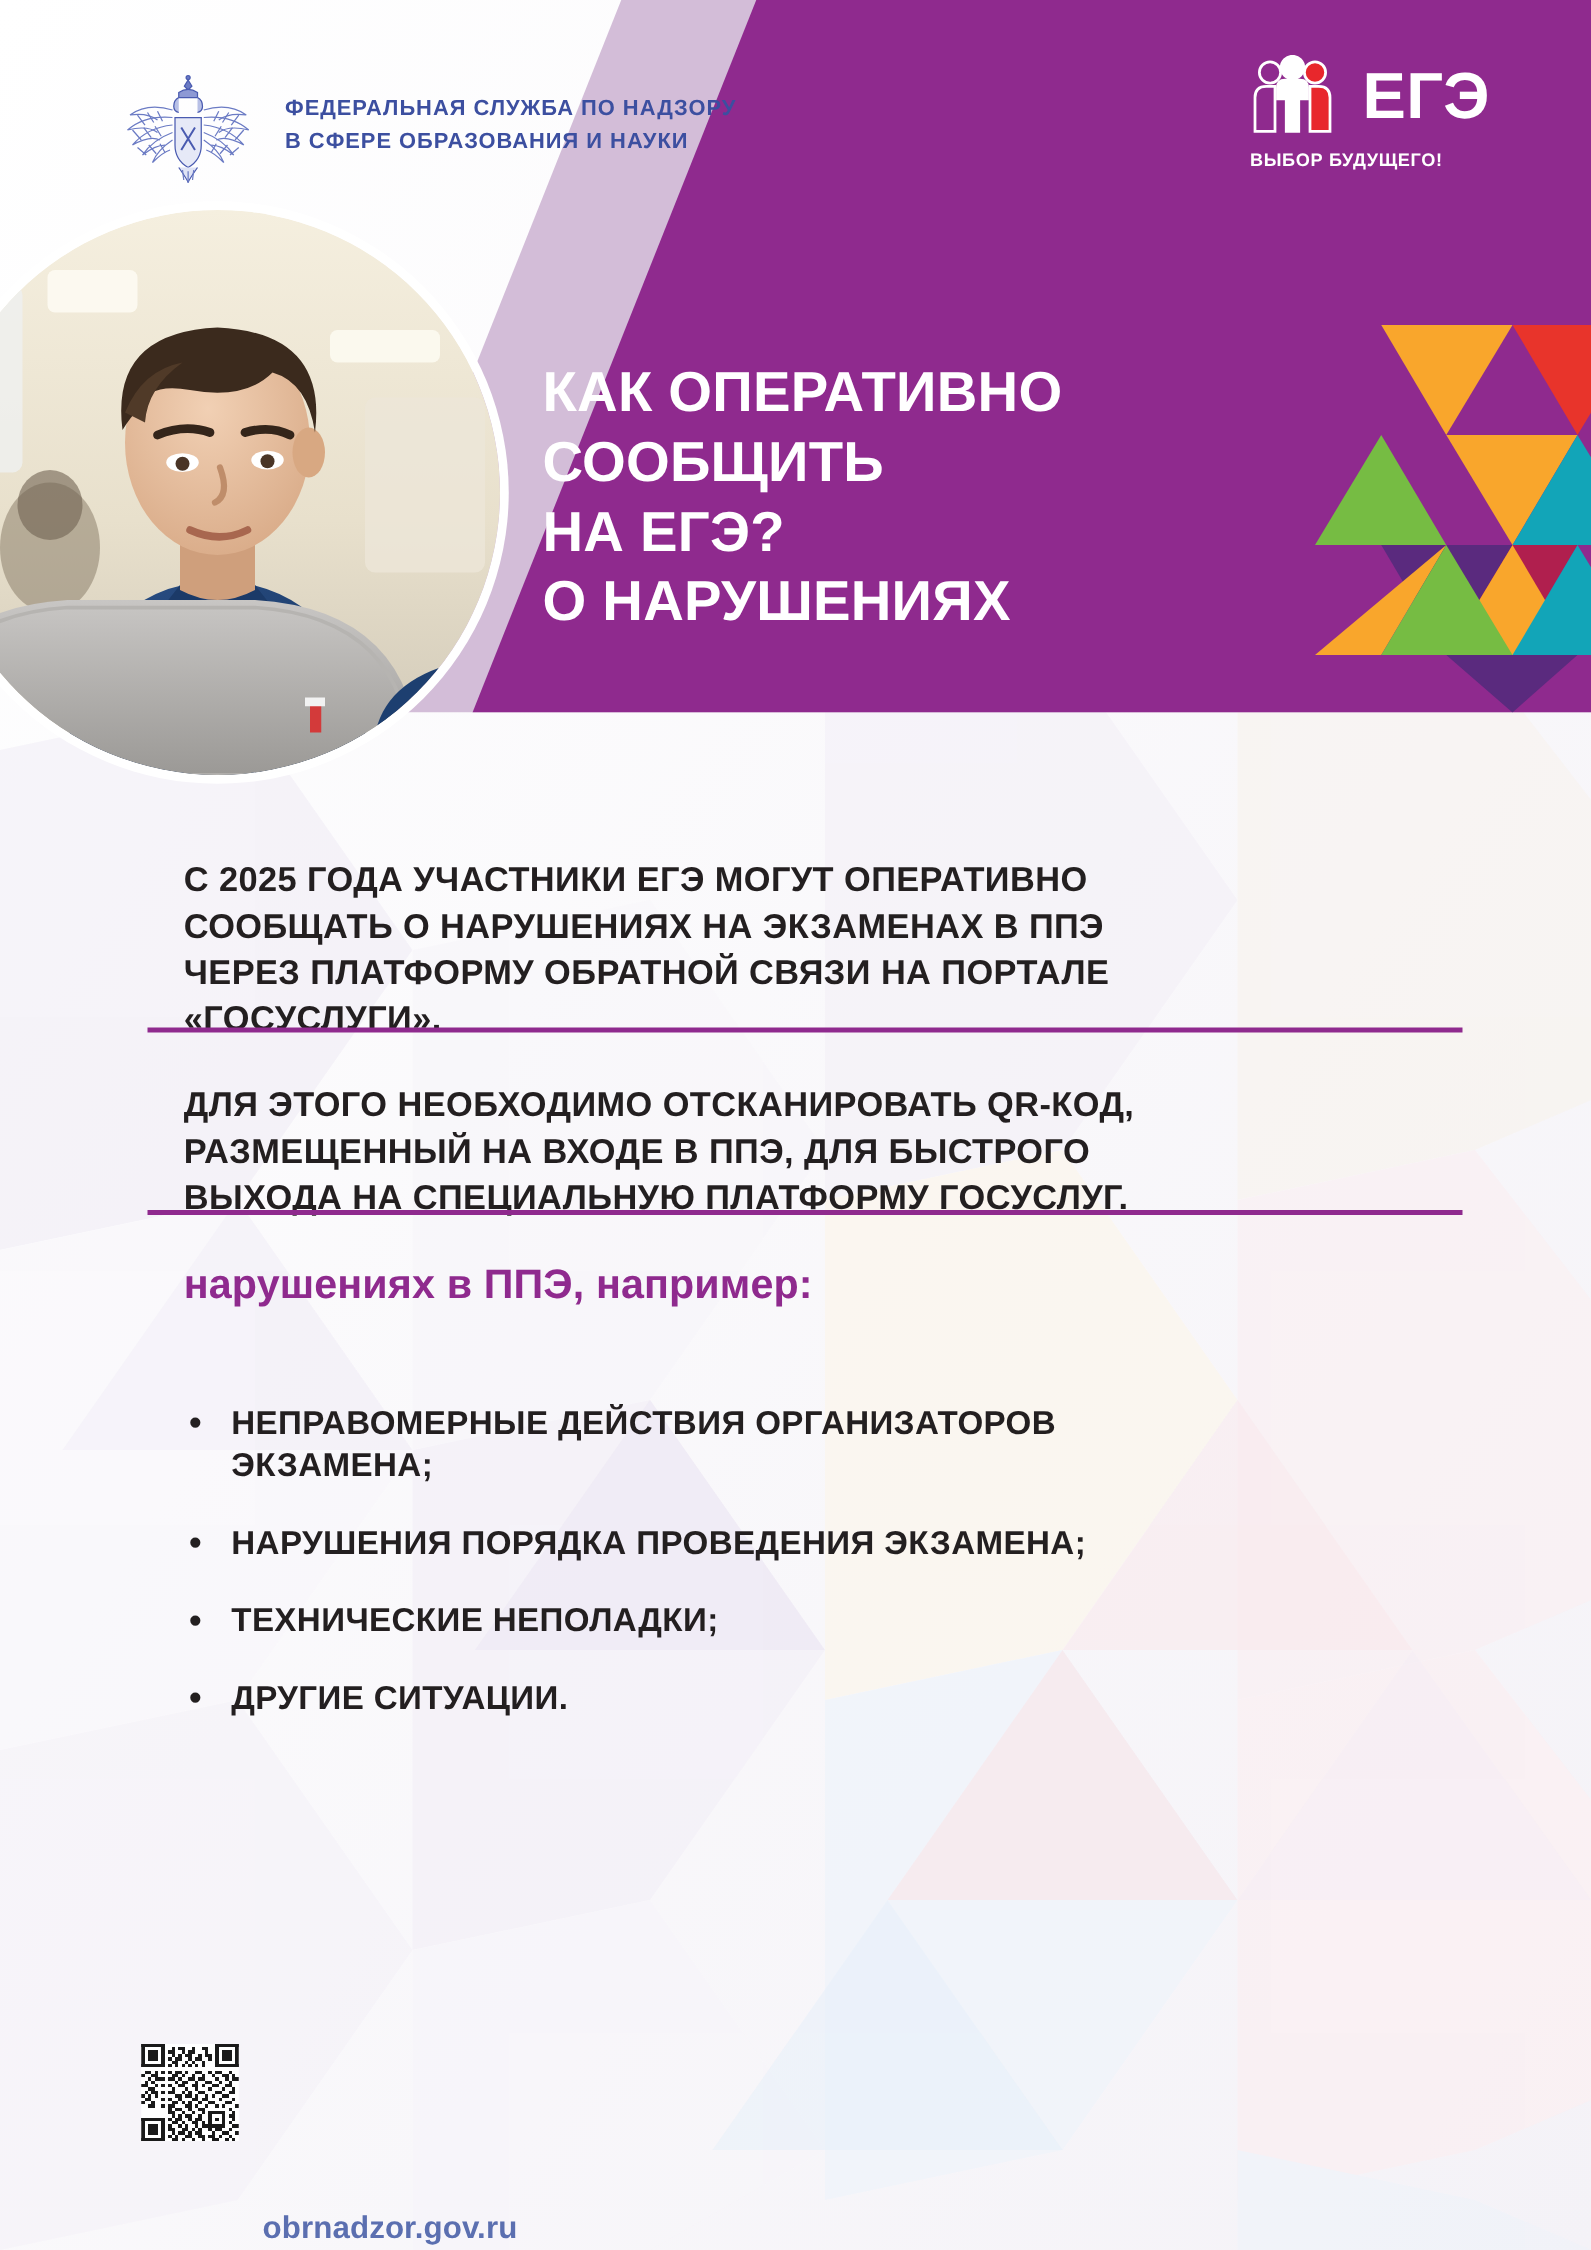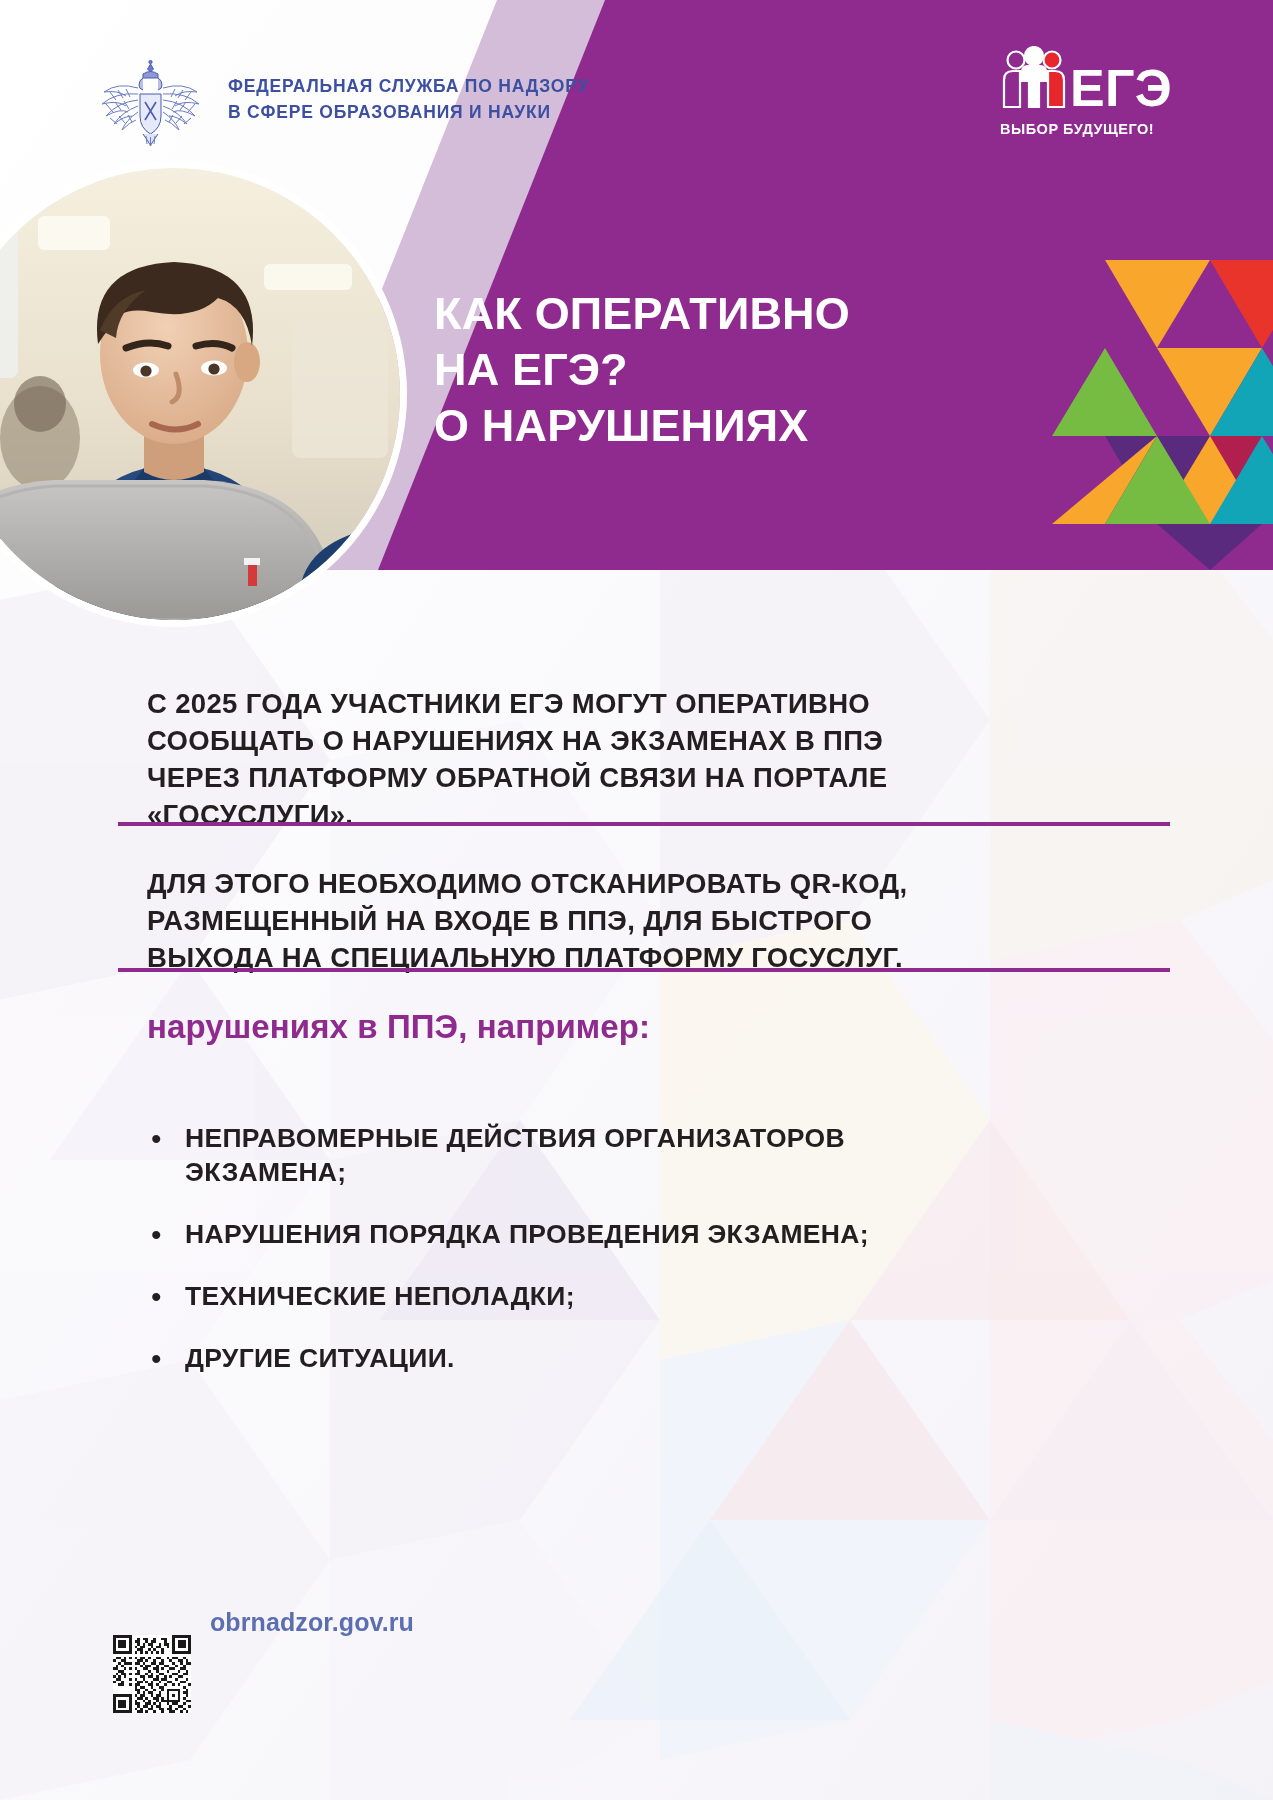--- a/index.html
+++ b/index.html
@@ -29,21 +29,21 @@
   .fed-logo svg{display:block;width:125px;height:90px;}
   .fed-caption{
     position:absolute;left:228px;top:74px;
     font-size:17.5px;font-weight:700;letter-spacing:.045em;
     line-height:1.48;color:#3c4fa0;text-transform:uppercase;
   }
   .fed-caption div{white-space:nowrap;}
 
   
   .ege{position:absolute;left:1000px;top:42px;width:180px;height:100px;}
-  .ege-row{display:flex;align-items:flex-end;gap:2px;height:72px;}
+  .ege-row{display:flex;align-items:center;gap:22px;height:72px;}
   .ege-mark{width:68px;height:68px;position:relative;}
   .ege-mark svg{display:block;width:68px;height:68px;}
   .ege-word{
     color:#ffffff;font-weight:800;font-size:52px;line-height:.96;
     letter-spacing:.005em;font-family:"Liberation Sans", sans-serif;
   }
   .ege-sub{
     margin-top:7px;color:#ffffff;font-weight:700;
     font-size:14.5px;letter-spacing:.035em;white-space:nowrap;
   }
@@ -97,21 +97,21 @@
   .bullet .btext{
     font-weight:700;font-size:26.5px;line-height:1.28;
     letter-spacing:.012em;color:#231f20;text-transform:uppercase;
   }
   .bullet .btext div{white-space:nowrap;}
 
   
   .qr{position:absolute;left:113px;top:1635px;width:78px;height:78px;}
   .qr svg{display:block;width:78px;height:78px;}
   .site{
-    position:absolute;left:210px;top:1608px;
+    position:absolute;left:210px;top:1768px;
     font-weight:800;font-size:25px;letter-spacing:.004em;
     color:#5b6fb0;
   }
 </style>
 </head>
 <body>
 
 <div class="poster">
 
   <div class="bg-wash">
@@ -306,20 +306,21 @@
         <path d="M352 452 q-10 -64 52 -86 l48 0 0 86 z" fill="#1d3f70"></path>
 
         <path d="M300 396 l9 0 0 22 -9 0 z" fill="#d33a3a"></path>
         <path d="M296 390 l16 0 0 7 -16 0 z" fill="#f2f2f2"></path>
       </g>
     </svg>
   </div>
 
   <div class="title">
     <div>КАК ОПЕРАТИВНО</div>
+    <div>СООБЩИТЬ</div>
     <div>НА ЕГЭ?</div>
     <div>О НАРУШЕНИЯХ</div>
   </div>
 
   <div class="para" style="top:665px;">
     <div>С 2025 ГОДА УЧАСТНИКИ ЕГЭ МОГУТ ОПЕРАТИВНО</div>
     <div>СООБЩАТЬ О НАРУШЕНИЯХ НА ЭКЗАМЕНАХ В ППЭ</div>
     <div>ЧЕРЕЗ ПЛАТФОРМУ ОБРАТНОЙ СВЯЗИ НА ПОРТАЛЕ</div>
     <div>«ГОСУСЛУГИ».</div>
   </div>

